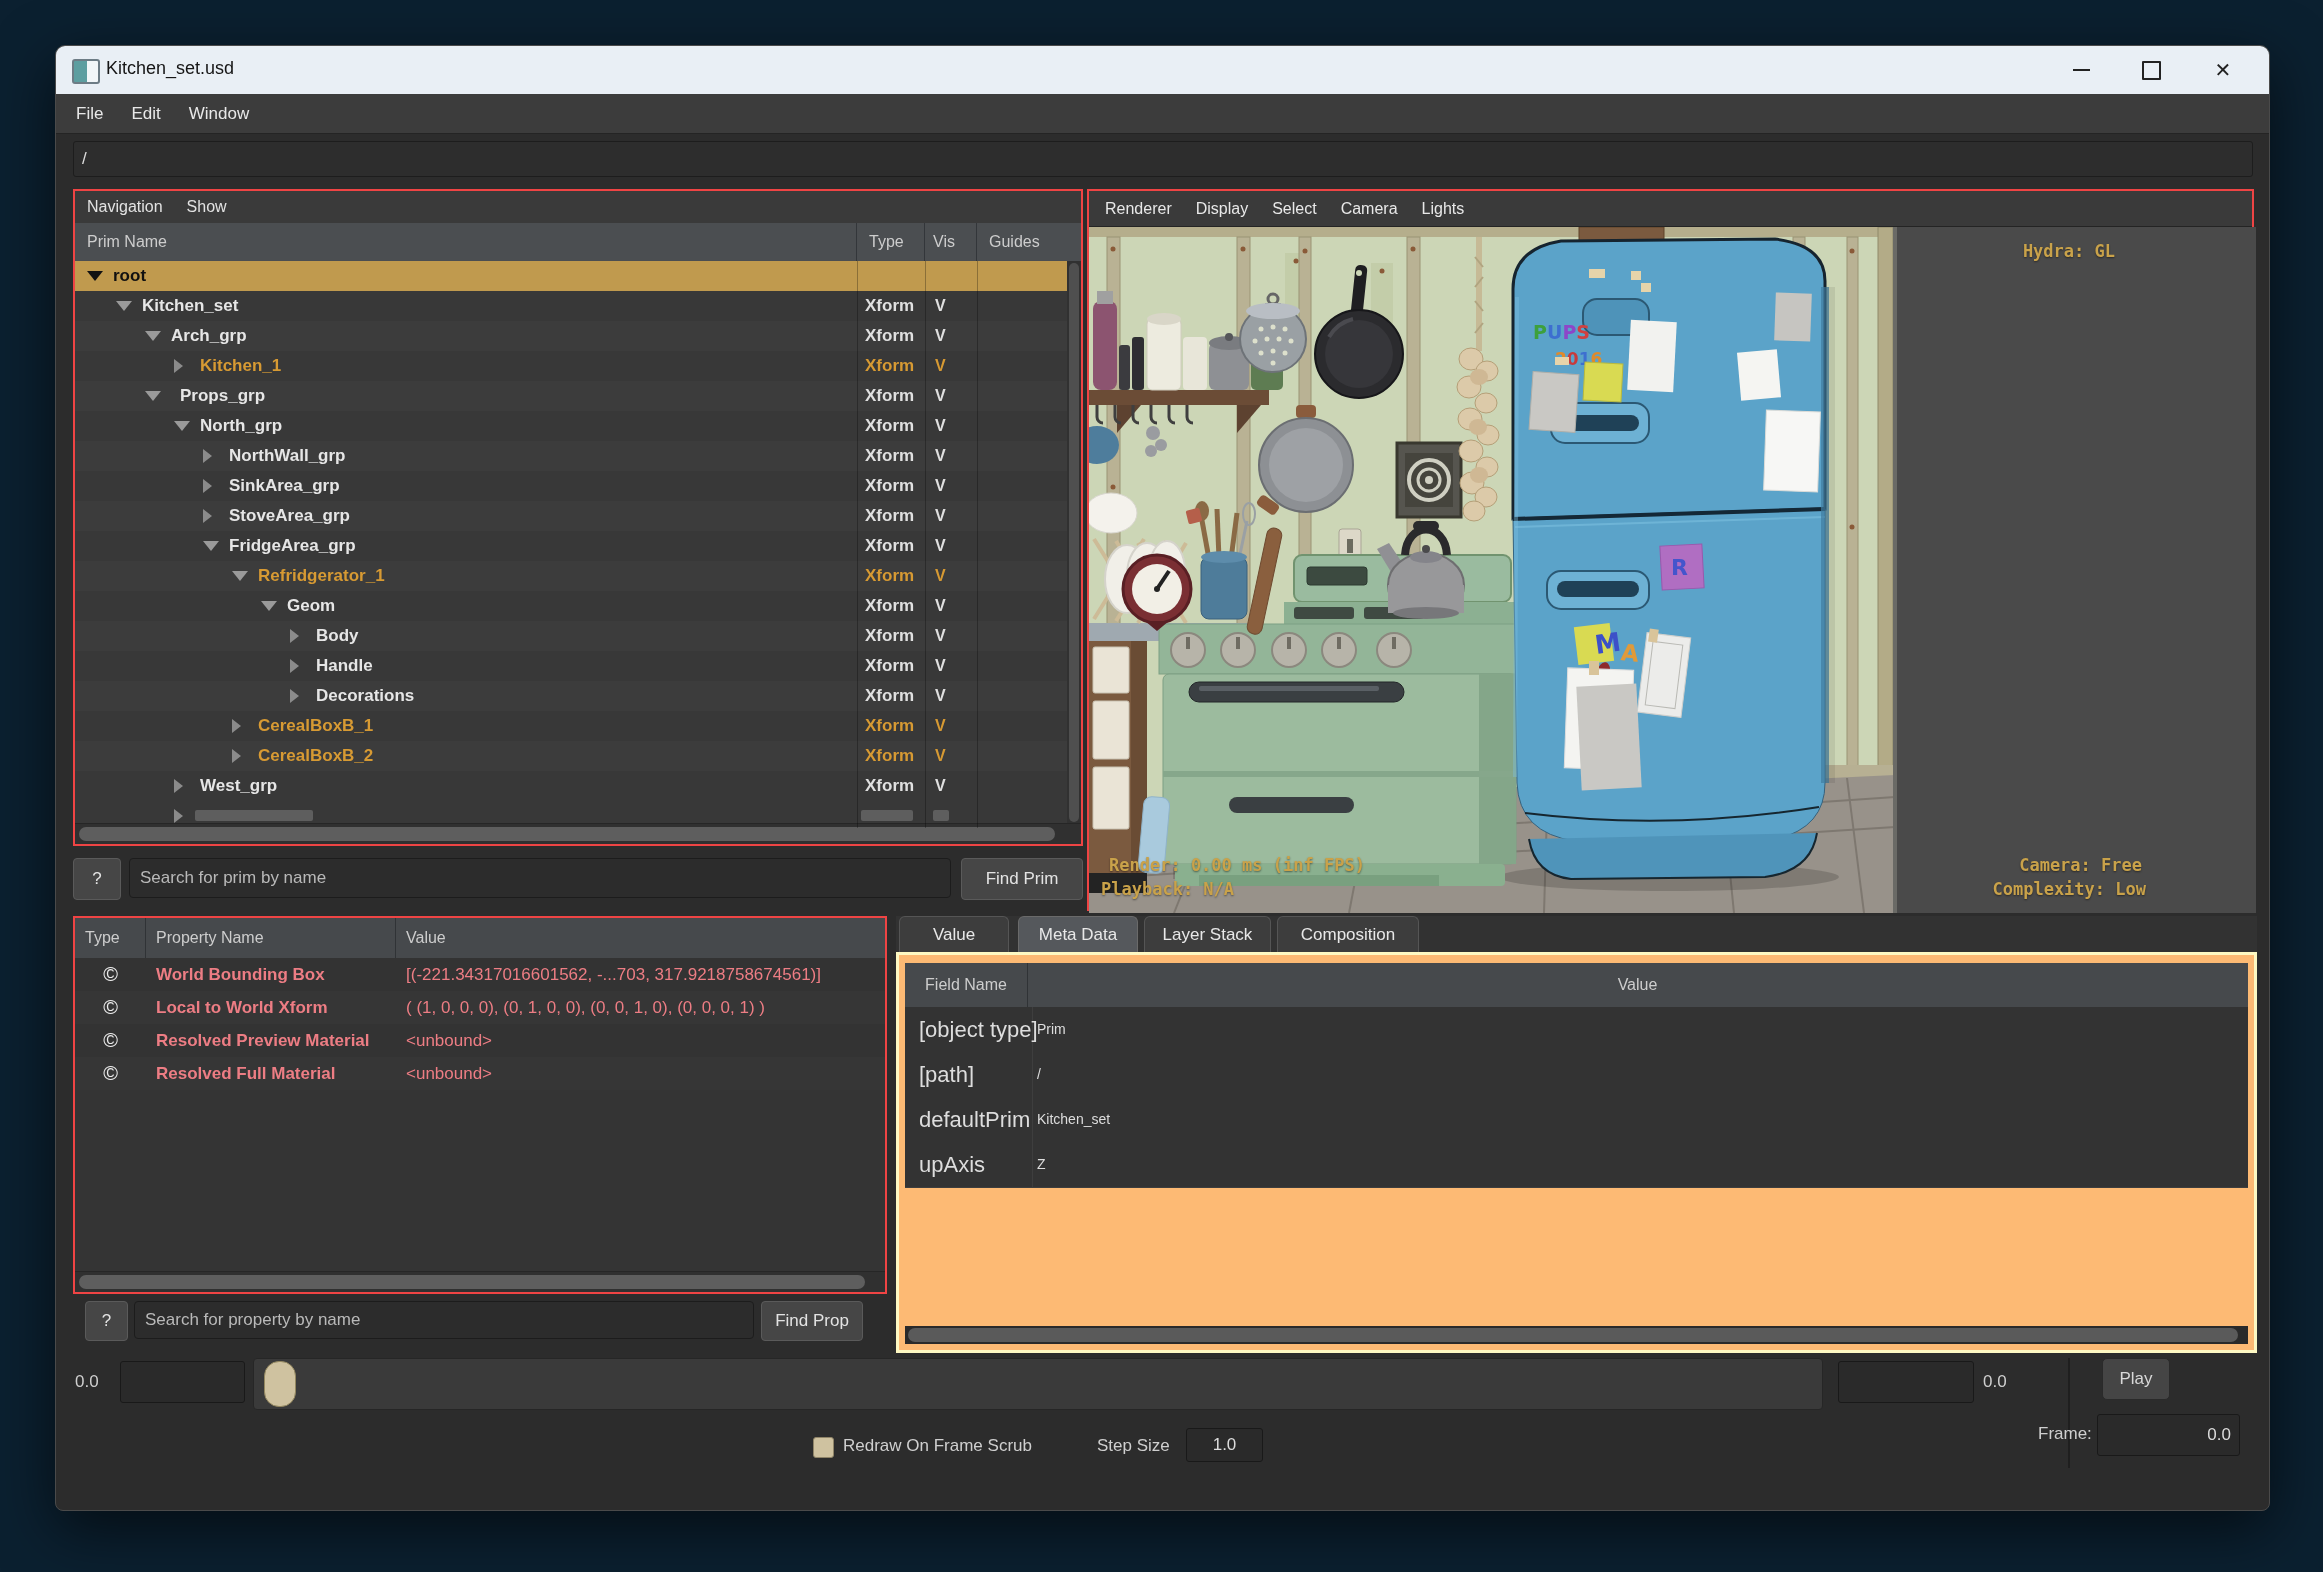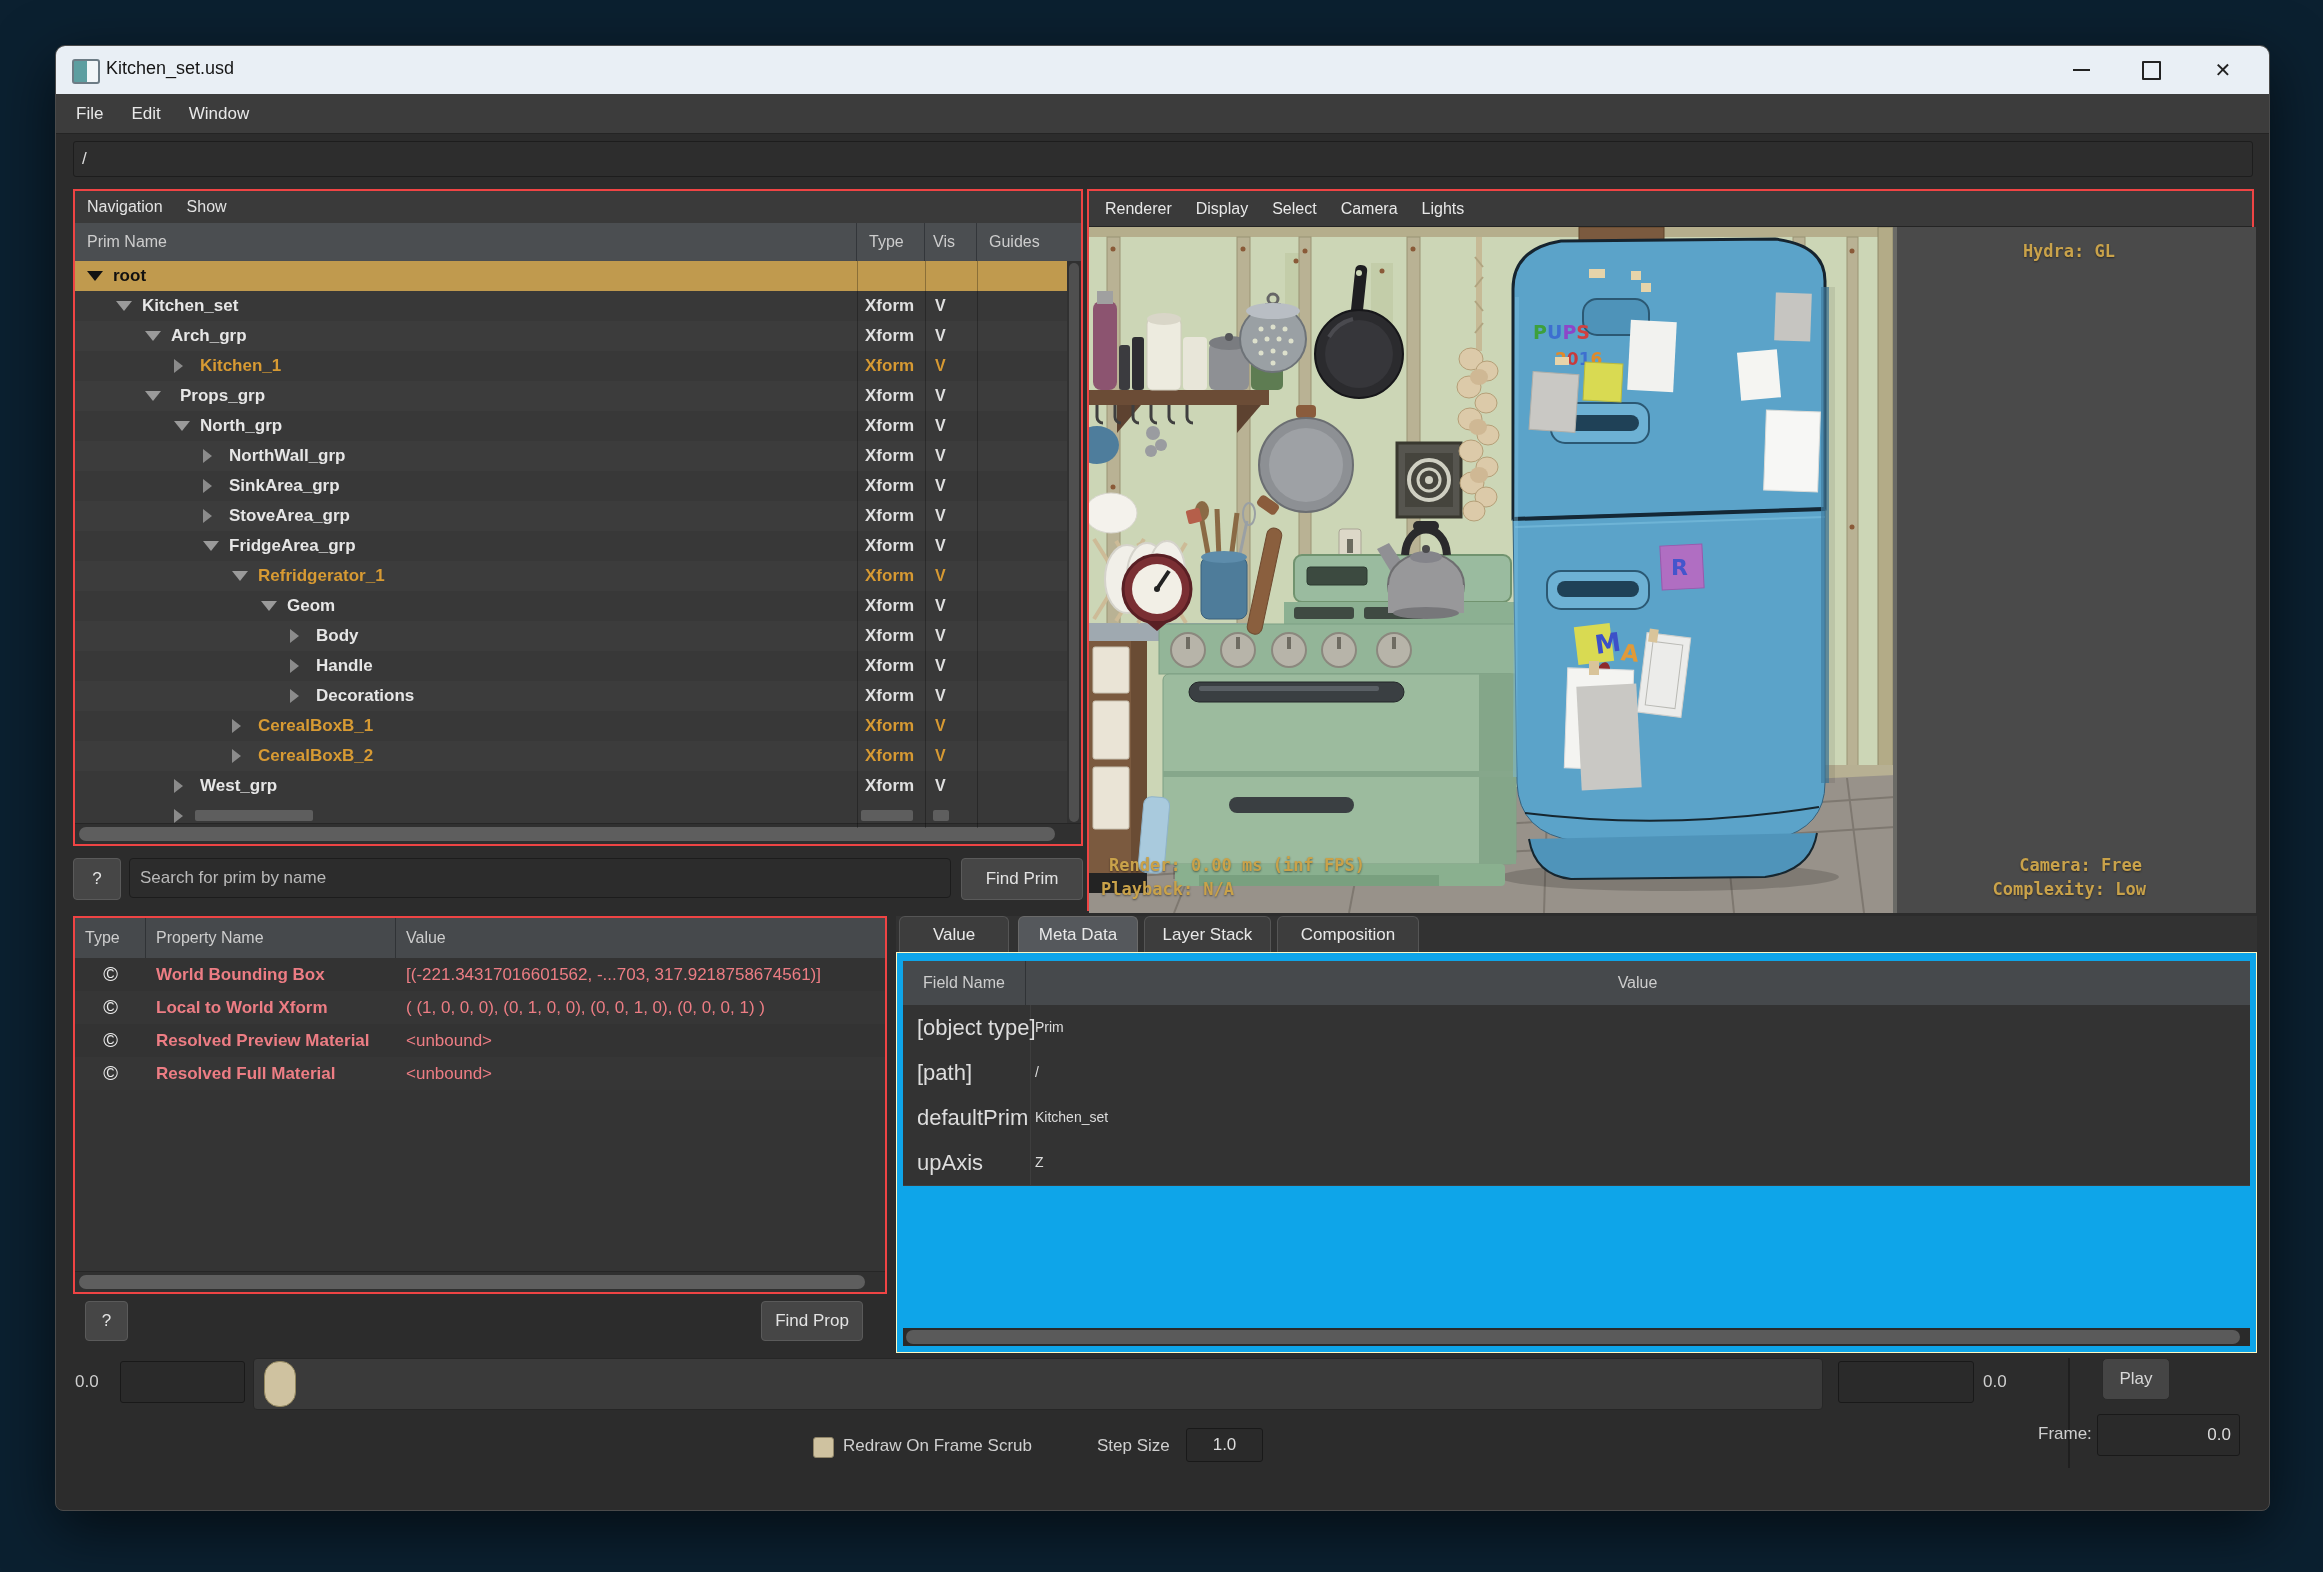--- a/index.html
+++ b/index.html
@@ -63,21 +63,21 @@
   .prop-header div{line-height:40px;font-size:16px;color:#cdcdcd;padding-left:10px;border-right:1px solid #303336;}
   .prop-row{position:absolute;left:0;width:100%;height:33px;display:grid;grid-template-columns:71px 250px 1fr;background:#333333;}
   .prop-row:nth-child(even){background:#363636;}
   .prop-row .ticon{text-align:center;line-height:33px;color:#ececec;font-size:20px;}
   .prop-row .prname{line-height:33px;font-size:17px;font-weight:700;color:var(--salmon,#ed7d84);padding-left:10px;white-space:nowrap;overflow:hidden;}
   .prop-row .prval{line-height:33px;font-size:17px;color:var(--salmon,#ed7d84);padding-left:10px;white-space:nowrap;overflow:hidden;}
   
   #meta-panel{left:840px;top:870px;width:1361px;height:437px;background:#323232;border:none;}
   .tab{position:absolute;top:0;height:36px;line-height:36px;text-align:center;font-size:17px;color:#e8e8e8;background:#3d3d3d;border:1px solid #555;border-bottom:none;border-radius:6px 6px 0 0;box-sizing:border-box;}
   .tab.active{background:#55585c;border-color:#6a6a6a;}
-  .meta-frame{position:absolute;left:0;top:36px;right:0;bottom:0;border:1px solid #fef9c3;background:#0ea5e9;box-sizing:border-box;}
+  .meta-frame{position:absolute;left:0;top:36px;right:0;bottom:0;border:3px solid #fef9c3;background:#fdba74;box-sizing:border-box;}
   .meta-header{position:absolute;left:6px;top:8px;right:6px;height:44px;background:#46494c;}
   .meta-header .fn{position:absolute;left:0;top:0;width:122px;height:44px;line-height:44px;text-align:center;font-size:16px;color:#cdcdcd;border-right:1px solid #303336;}
   .meta-header .vl{position:absolute;left:122px;right:0;top:0;height:44px;line-height:44px;text-align:center;font-size:16px;color:#cdcdcd;}
   .meta-row{position:absolute;left:6px;right:6px;height:45px;background:#333333;border-bottom:1px solid #3e3e3e;}
   .meta-row .mf{position:absolute;left:6px;top:0;width:122px;height:45px;line-height:45px;font-size:22px;color:#dddddd;padding-left:8px;box-sizing:border-box;border-right:1px solid #3e3e3e;white-space:nowrap;}
   .meta-row .mv{position:absolute;left:132px;top:0;height:45px;line-height:45px;font-size:14px;color:#dddddd;}
   .meta-hscroll{position:absolute;left:6px;right:6px;bottom:6px;height:18px;background:#2a2a2a;}
   .meta-hscroll .thumb{position:absolute;left:3px;top:2px;height:14px;width:99%;background:#5a5a5a;border-radius:7px;}
   
   #viewport{left:1031px;top:143px;width:1167px;height:722px;background:#3a3a3a;}
@@ -621,20 +621,21 @@
           <div class="prname">Resolved Full Material</div>
           <div class="prval">&lt;unbound&gt;</div>
         </div>
       </div>
     <div class="hscroll">
         <div class="thumb"></div>
       </div>
   </div>
 
   <div class="srow-btn" style="left:29px;top:1255px;width:41px;height:38px;line-height:38px;">?</div>
+  <input class="srow-input" style="left: 78px; top: 1255px; width: 598px; height: 36px;" placeholder="Search for property by name">
   <div class="srow-btn" style="left:705px;top:1255px;width:100px;height:38px;line-height:38px;">Find Prop</div>
 
   <div class="panel" id="meta-panel">
     <div id="meta-tabs">
         <div class="tab" style="left: 3px; width: 110px;">Value</div>
         <div class="tab active" style="left: 122px; width: 120px;">Meta Data</div>
         <div class="tab" style="left: 248px; width: 127px;">Layer Stack</div>
         <div class="tab" style="left: 381px; width: 142px;">Composition</div>
       </div>
     <div class="meta-frame">

